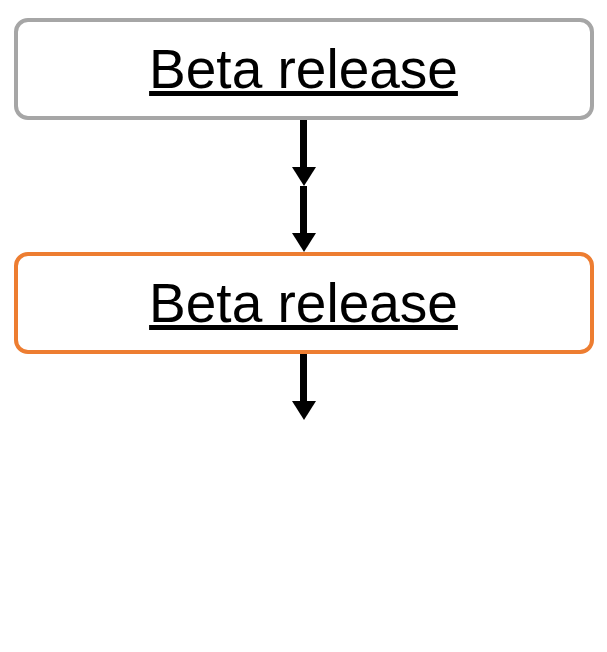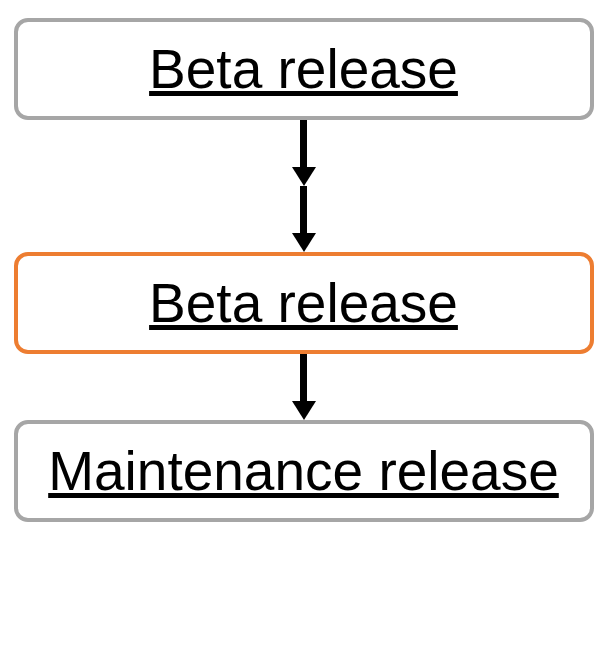--- a/index.html
+++ b/index.html
@@ -82,18 +82,15 @@
 
     <div class="node highlight">
       <span>Beta release</span>
     </div>
 
     <div class="arrow">
       <div class="shaft"></div>
       <div class="head"></div>
     </div>
 
-    <div class="node">
-      <span>Maintenance release</span>
-    </div>
 
   </div>
 </div>
 
 </body></html>

